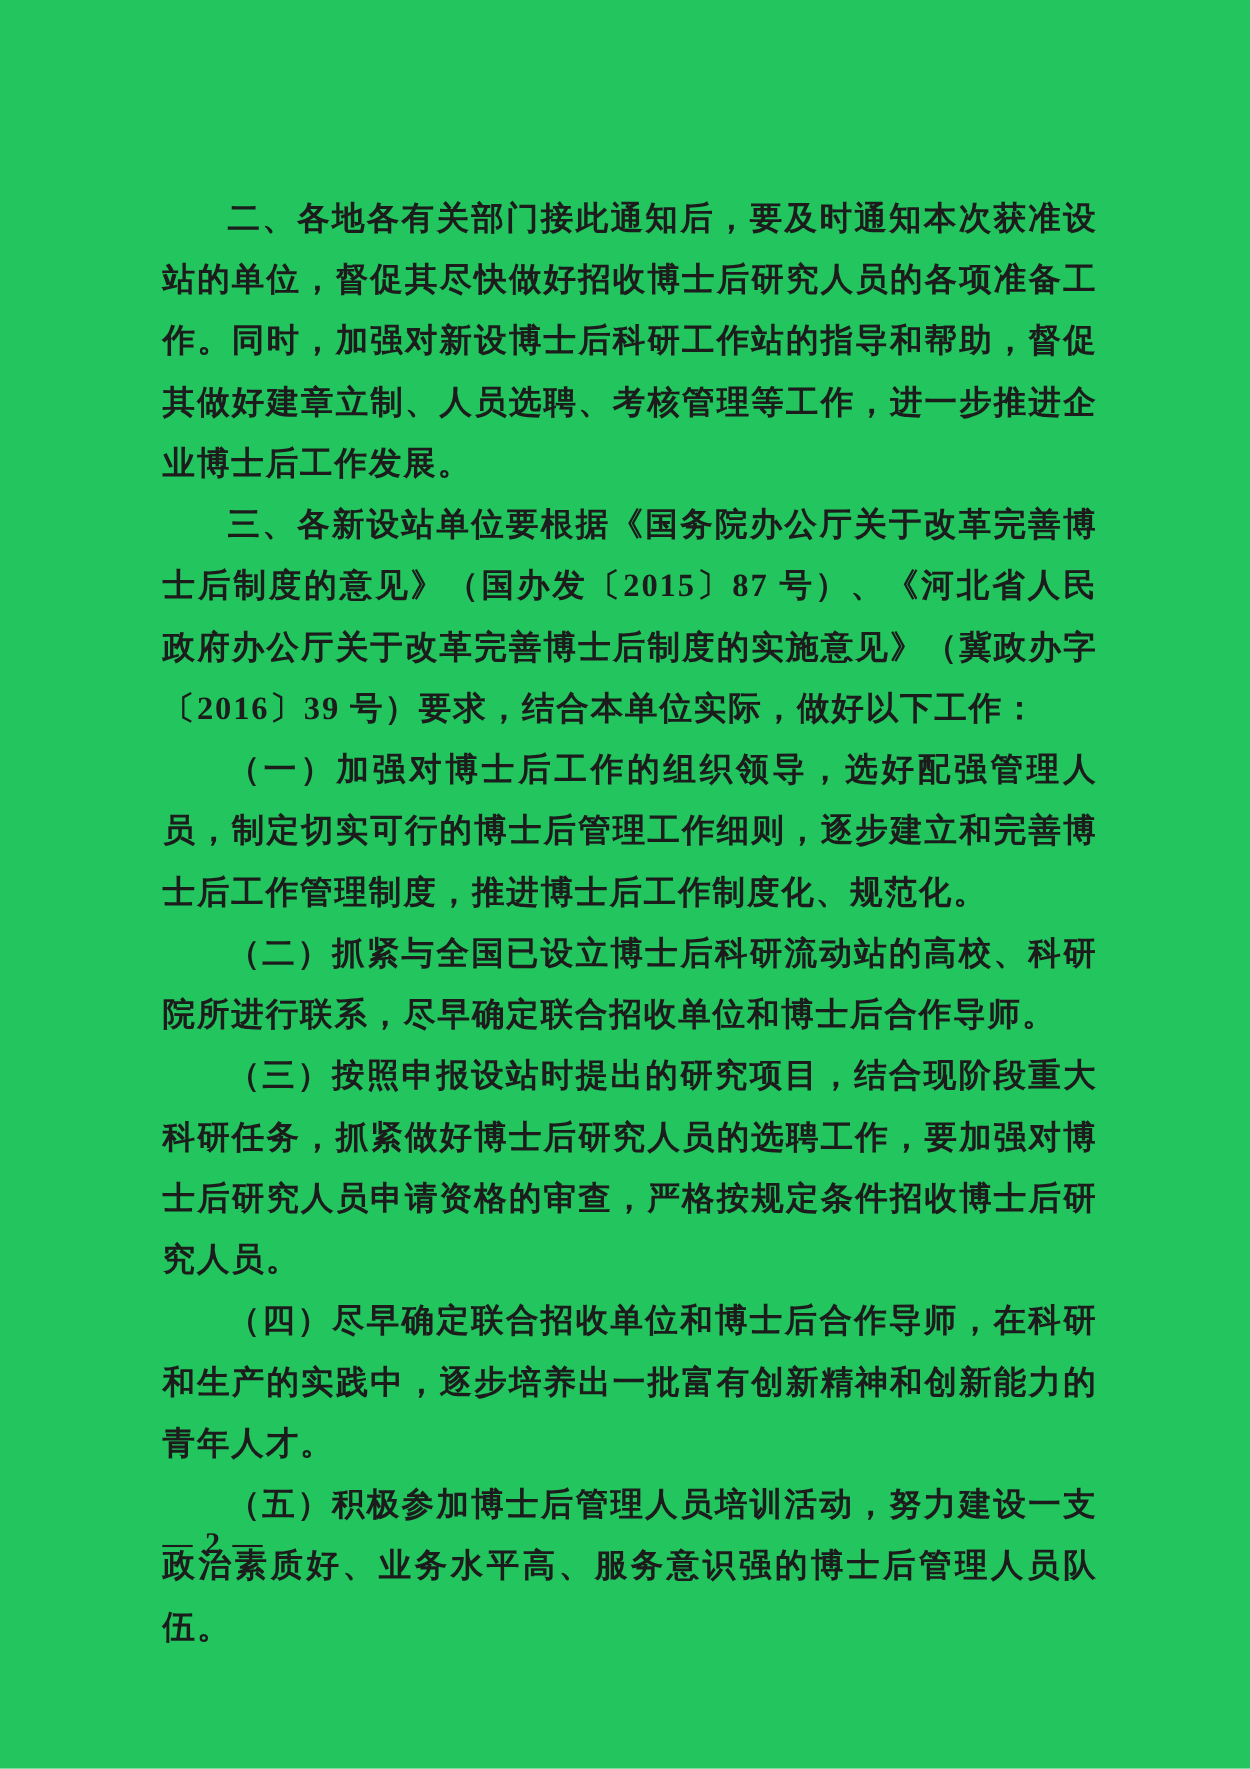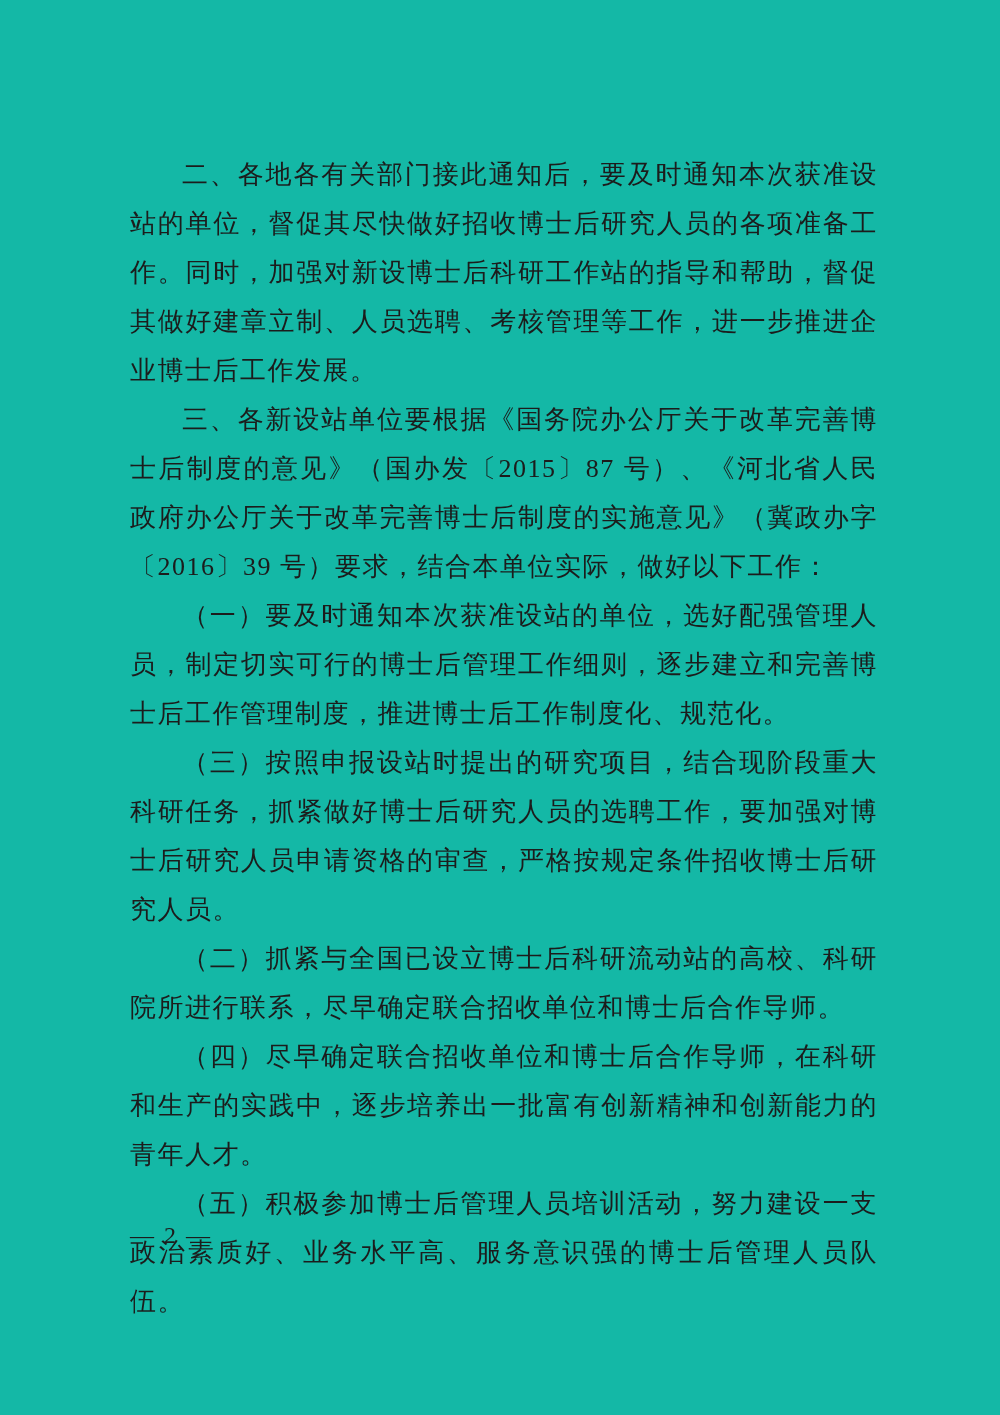--- a/index.html
+++ b/index.html
@@ -4,24 +4,25 @@
 <style>
   html, body {
     margin: 0;
     padding: 0;
     background: #ffffff;
   }
   .page {
     position: relative;
     width: 1000px;
     height: 1415px;
-    background: #14b8a6;
+    background: #22c55e;
     overflow: hidden;
     font-family: "Liberation Serif", "DejaVu Serif", serif;
     color: #1c1c1c;
+    font-weight: bold;
   }
   .doc-body {
     position: absolute;
     left: 130px;
     top: 150px;
     width: 748px;
   }
   .doc-body p {
     margin: 0;
     padding: 0;
@@ -41,20 +42,20 @@
     color: #1c1c1c;
   }
 </style>
 </head>
 <body>
 
 <div class="page">
   <div class="doc-body">
     <p>二、各地各有关部门接此通知后，要及时通知本次获准设站的单位，督促其尽快做好招收博士后研究人员的各项准备工作。同时，加强对新设博士后科研工作站的指导和帮助，督促其做好建章立制、人员选聘、考核管理等工作，进一步推进企业博士后工作发展。</p>
     <p>三、各新设站单位要根据《国务院办公厅关于改革完善博士后制度的意见》（国办发〔2015〕87 号）、《河北省人民政府办公厅关于改革完善博士后制度的实施意见》（冀政办字〔2016〕39 号）要求，结合本单位实际，做好以下工作：</p>
-    <p>（一）要及时通知本次获准设站的单位，选好配强管理人员，制定切实可行的博士后管理工作细则，逐步建立和完善博士后工作管理制度，推进博士后工作制度化、规范化。</p>
+    <p>（一）加强对博士后工作的组织领导，选好配强管理人员，制定切实可行的博士后管理工作细则，逐步建立和完善博士后工作管理制度，推进博士后工作制度化、规范化。</p>
+    <p>（二）抓紧与全国已设立博士后科研流动站的高校、科研院所进行联系，尽早确定联合招收单位和博士后合作导师。</p>
     <p>（三）按照申报设站时提出的研究项目，结合现阶段重大科研任务，抓紧做好博士后研究人员的选聘工作，要加强对博士后研究人员申请资格的审查，严格按规定条件招收博士后研究人员。</p>
-    <p>（二）抓紧与全国已设立博士后科研流动站的高校、科研院所进行联系，尽早确定联合招收单位和博士后合作导师。</p>
     <p>（四）尽早确定联合招收单位和博士后合作导师，在科研和生产的实践中，逐步培养出一批富有创新精神和创新能力的青年人才。</p>
     <p>（五）积极参加博士后管理人员培训活动，努力建设一支政治素质好、业务水平高、服务意识强的博士后管理人员队伍。</p>
   </div>
   <div class="page-number">— 2 —</div>
 </div>
 
 </body></html>

